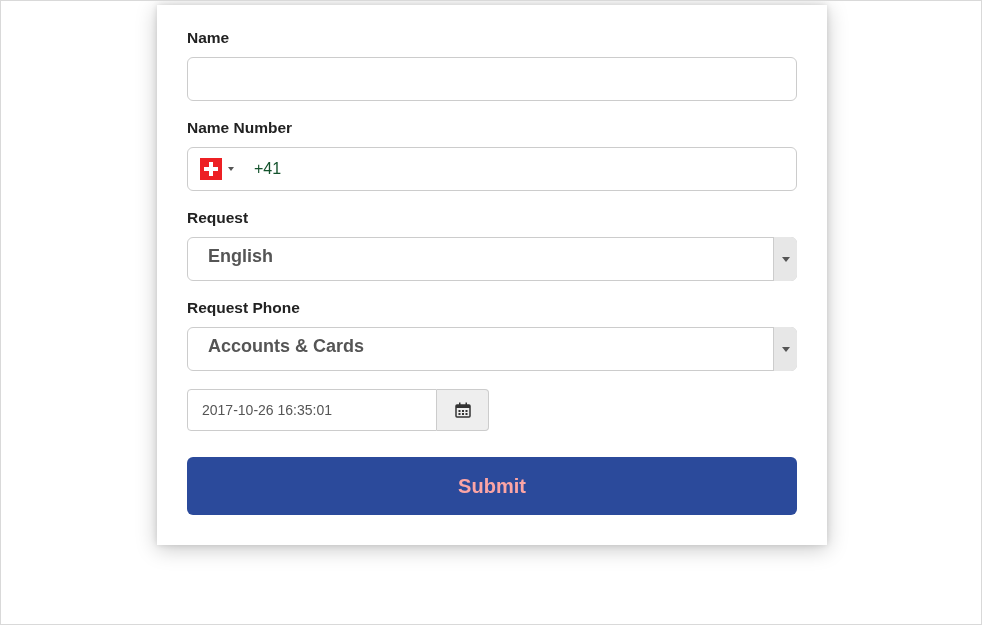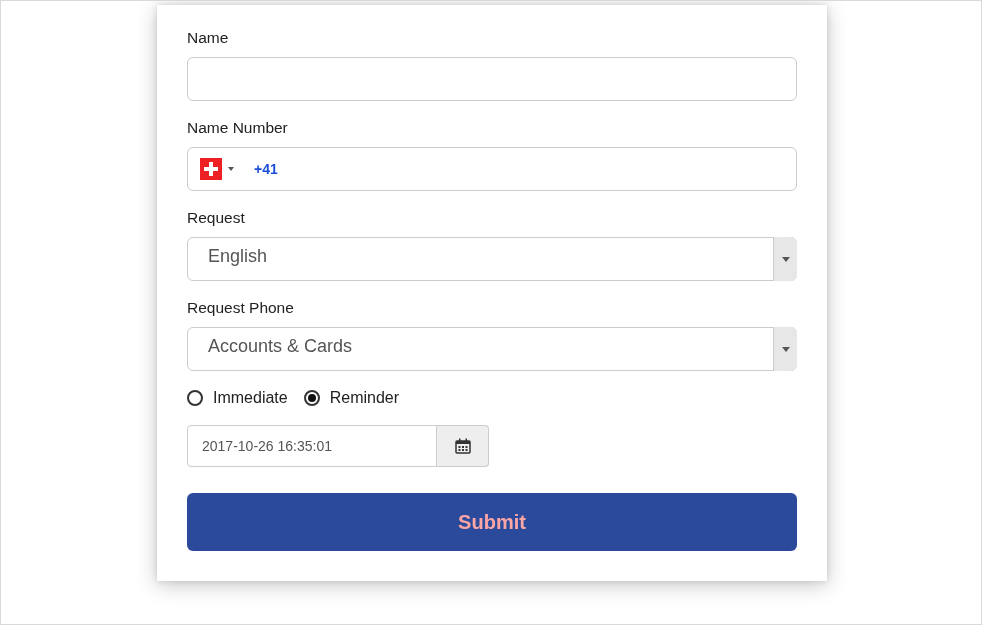--- a/index.html
+++ b/index.html
@@ -15,21 +15,21 @@
     position: absolute;
     left: 156px;
     top: 4px;
     width: 670px;
     padding: 24px 30px 30px 30px;
     background: #fff;
     box-shadow: 0 4px 20px rgba(0,0,0,0.22), 0 0 6px rgba(0,0,0,0.12);
   }
   .form-group { margin-bottom: 18px; }
   .label {
-    font-weight: 400;
+    font-weight: 700;
     font-size: 15.5px;
     color: #222;
     display: block;
     margin-bottom: 10px;
   }
   .input-text {
     width: 100%;
     height: 44px;
     border: 1px solid #ccc;
     border-radius: 6px;
@@ -42,20 +42,21 @@
   .select {
     width: 100%;
     height: 44px;
     border: 1px solid #ccc;
     border-radius: 6px;
     padding: 8px 40px 8px 20px;
     font-size: 18px;
     color: #555;
     background: #fff;
     appearance: none;
+    font-weight: bold;
     -webkit-appearance: none;
   }
   .select-caret {
     position: absolute;
     right: 0; top: 0;
     width: 24px; height: 100%;
     background: #e7e7e7;
     border-left: 1px solid #ccc;
     border-radius: 0 6px 6px 0;
     display: flex;
@@ -103,25 +104,24 @@
     width: 0; height: 0;
     border-left: 3px solid transparent;
     border-right: 3px solid transparent;
     border-top: 4px solid #555;
   }
   .phone-input {
     flex: 1;
     height: 100%;
     border: none;
     outline: none;
-    font-size: 14px;
-    color: #1d4ed8;
+    font-size: 16px;
+    color: #14532d;
     padding: 0 10px;
     background: transparent;
-    font-weight: bold;
   }
   .radio-row {
     display: flex;
     align-items: center;
     gap: 10px;
     margin-top: 4px;
     margin-bottom: 18px;
     font-size: 16px;
     color: #222;
   }
@@ -216,26 +216,20 @@
     <label class="label">Request Phone</label>
     <div class="select-wrap">
       <div class="select">Accounts &amp; Cards</div>
       <div class="select-caret">
         <span class="caret-down"></span>
       </div>
     </div>
   </div>
 
   
-  <div class="radio-row">
-    <span class="radio"></span>
-    <span class="radio-label">Immediate</span>
-    <span class="radio checked"></span>
-    <span class="radio-label">Reminder</span>
-  </div>
 
   
   <div class="datetime-row">
     <input type="text" class="datetime-input" value="2017-10-26 16:35:01" style="">
     <div class="calendar-btn">
       <svg width="16" height="16" viewBox="0 0 16 16" fill="#333">
         <rect x="1" y="3" width="14" height="12" rx="1" fill="none" stroke="#333" stroke-width="1.5"></rect>
         <rect x="1" y="3" width="14" height="3" fill="#333"></rect>
         <rect x="4" y="0.5" width="1.5" height="4" fill="#333"></rect>
         <rect x="10.5" y="0.5" width="1.5" height="4" fill="#333"></rect>

